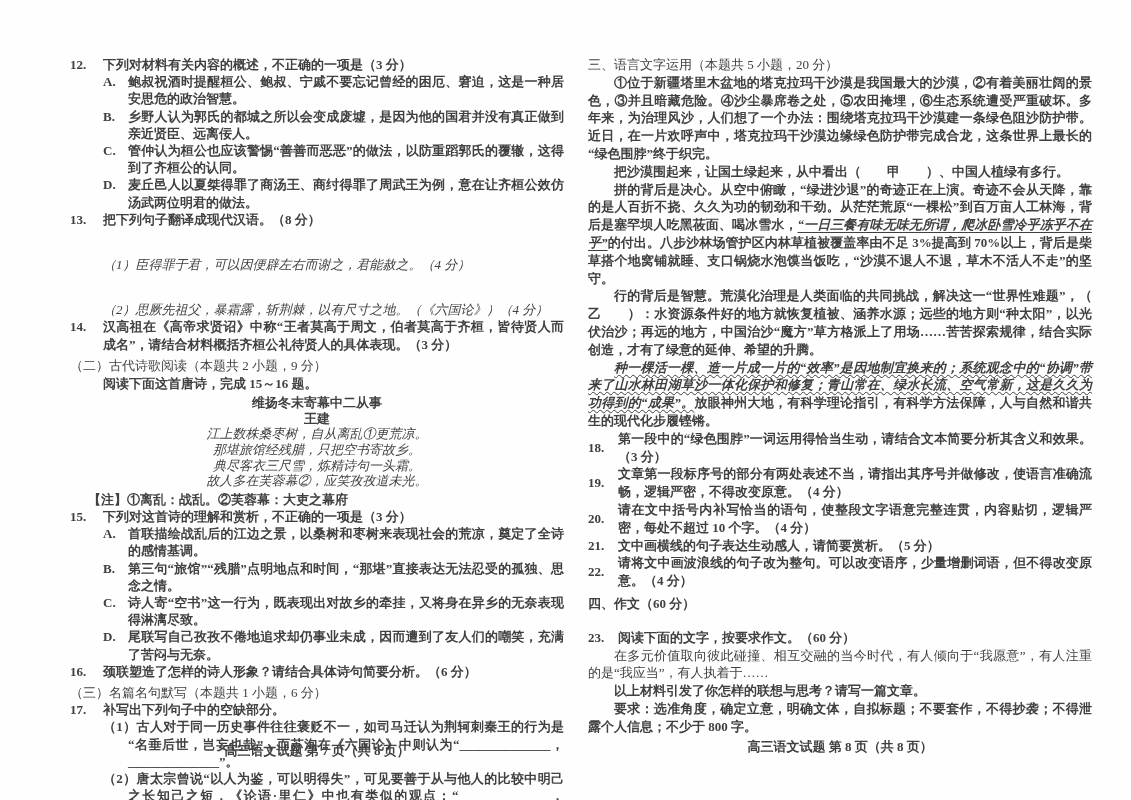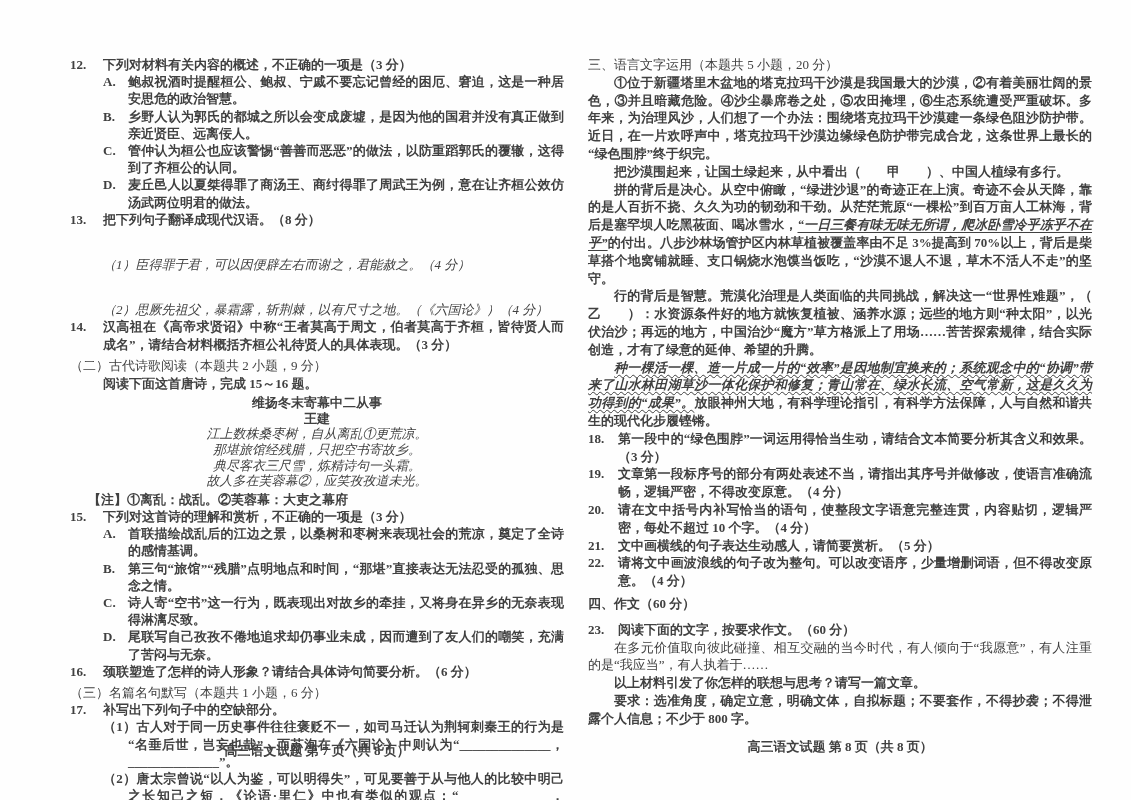--- a/index.html
+++ b/index.html
@@ -27,25 +27,25 @@
   .poem-line { font-style:italic; font-weight:500; }
   .note { margin-left:18px; font-weight:600; }
 
   .subitem { font-style:italic; font-weight:500; text-align:justify;margin-top:28px; }
   .q17item { font-weight:600; text-align:justify; padding-left:25px; text-indent:-25px; }
 
   .para { text-indent:2em; text-align:justify; font-weight:600; }
   .u-solid { font-style:italic; text-decoration-line:underline; text-decoration-thickness:1px; text-underline-offset:3px; }
   .u-wavy { font-style:italic; text-decoration-line:underline; text-decoration-style:wavy; text-decoration-thickness:1px; text-underline-offset:2px; }
 
-  .rq { display:flex; align-items:flex-start; }
+  .rq { display:flex; align-items:center; }
   .rqnum { flex:0 0 30px; font-weight:700; }
   .rqtext { flex:1; font-weight:700; text-align:justify; }
   .sec4 { font-weight:700; margin-top:5px; margin-bottom:1px; }
-  .q23block { margin-top:8px; }
+  .q23block { margin-top:16px; }
   .material { font-weight:500; text-indent:2em; text-align:justify; }
 
   .footer { position:absolute; width:494px; text-align:center; font-weight:600; font-size:13px; }
   .footer-left  { left:70px;  top:742px; }
   .footer-right { left:588px; width:504px; top:738px; }
 </style>
 </head>
 <body>
 
 <div class="sheet">

